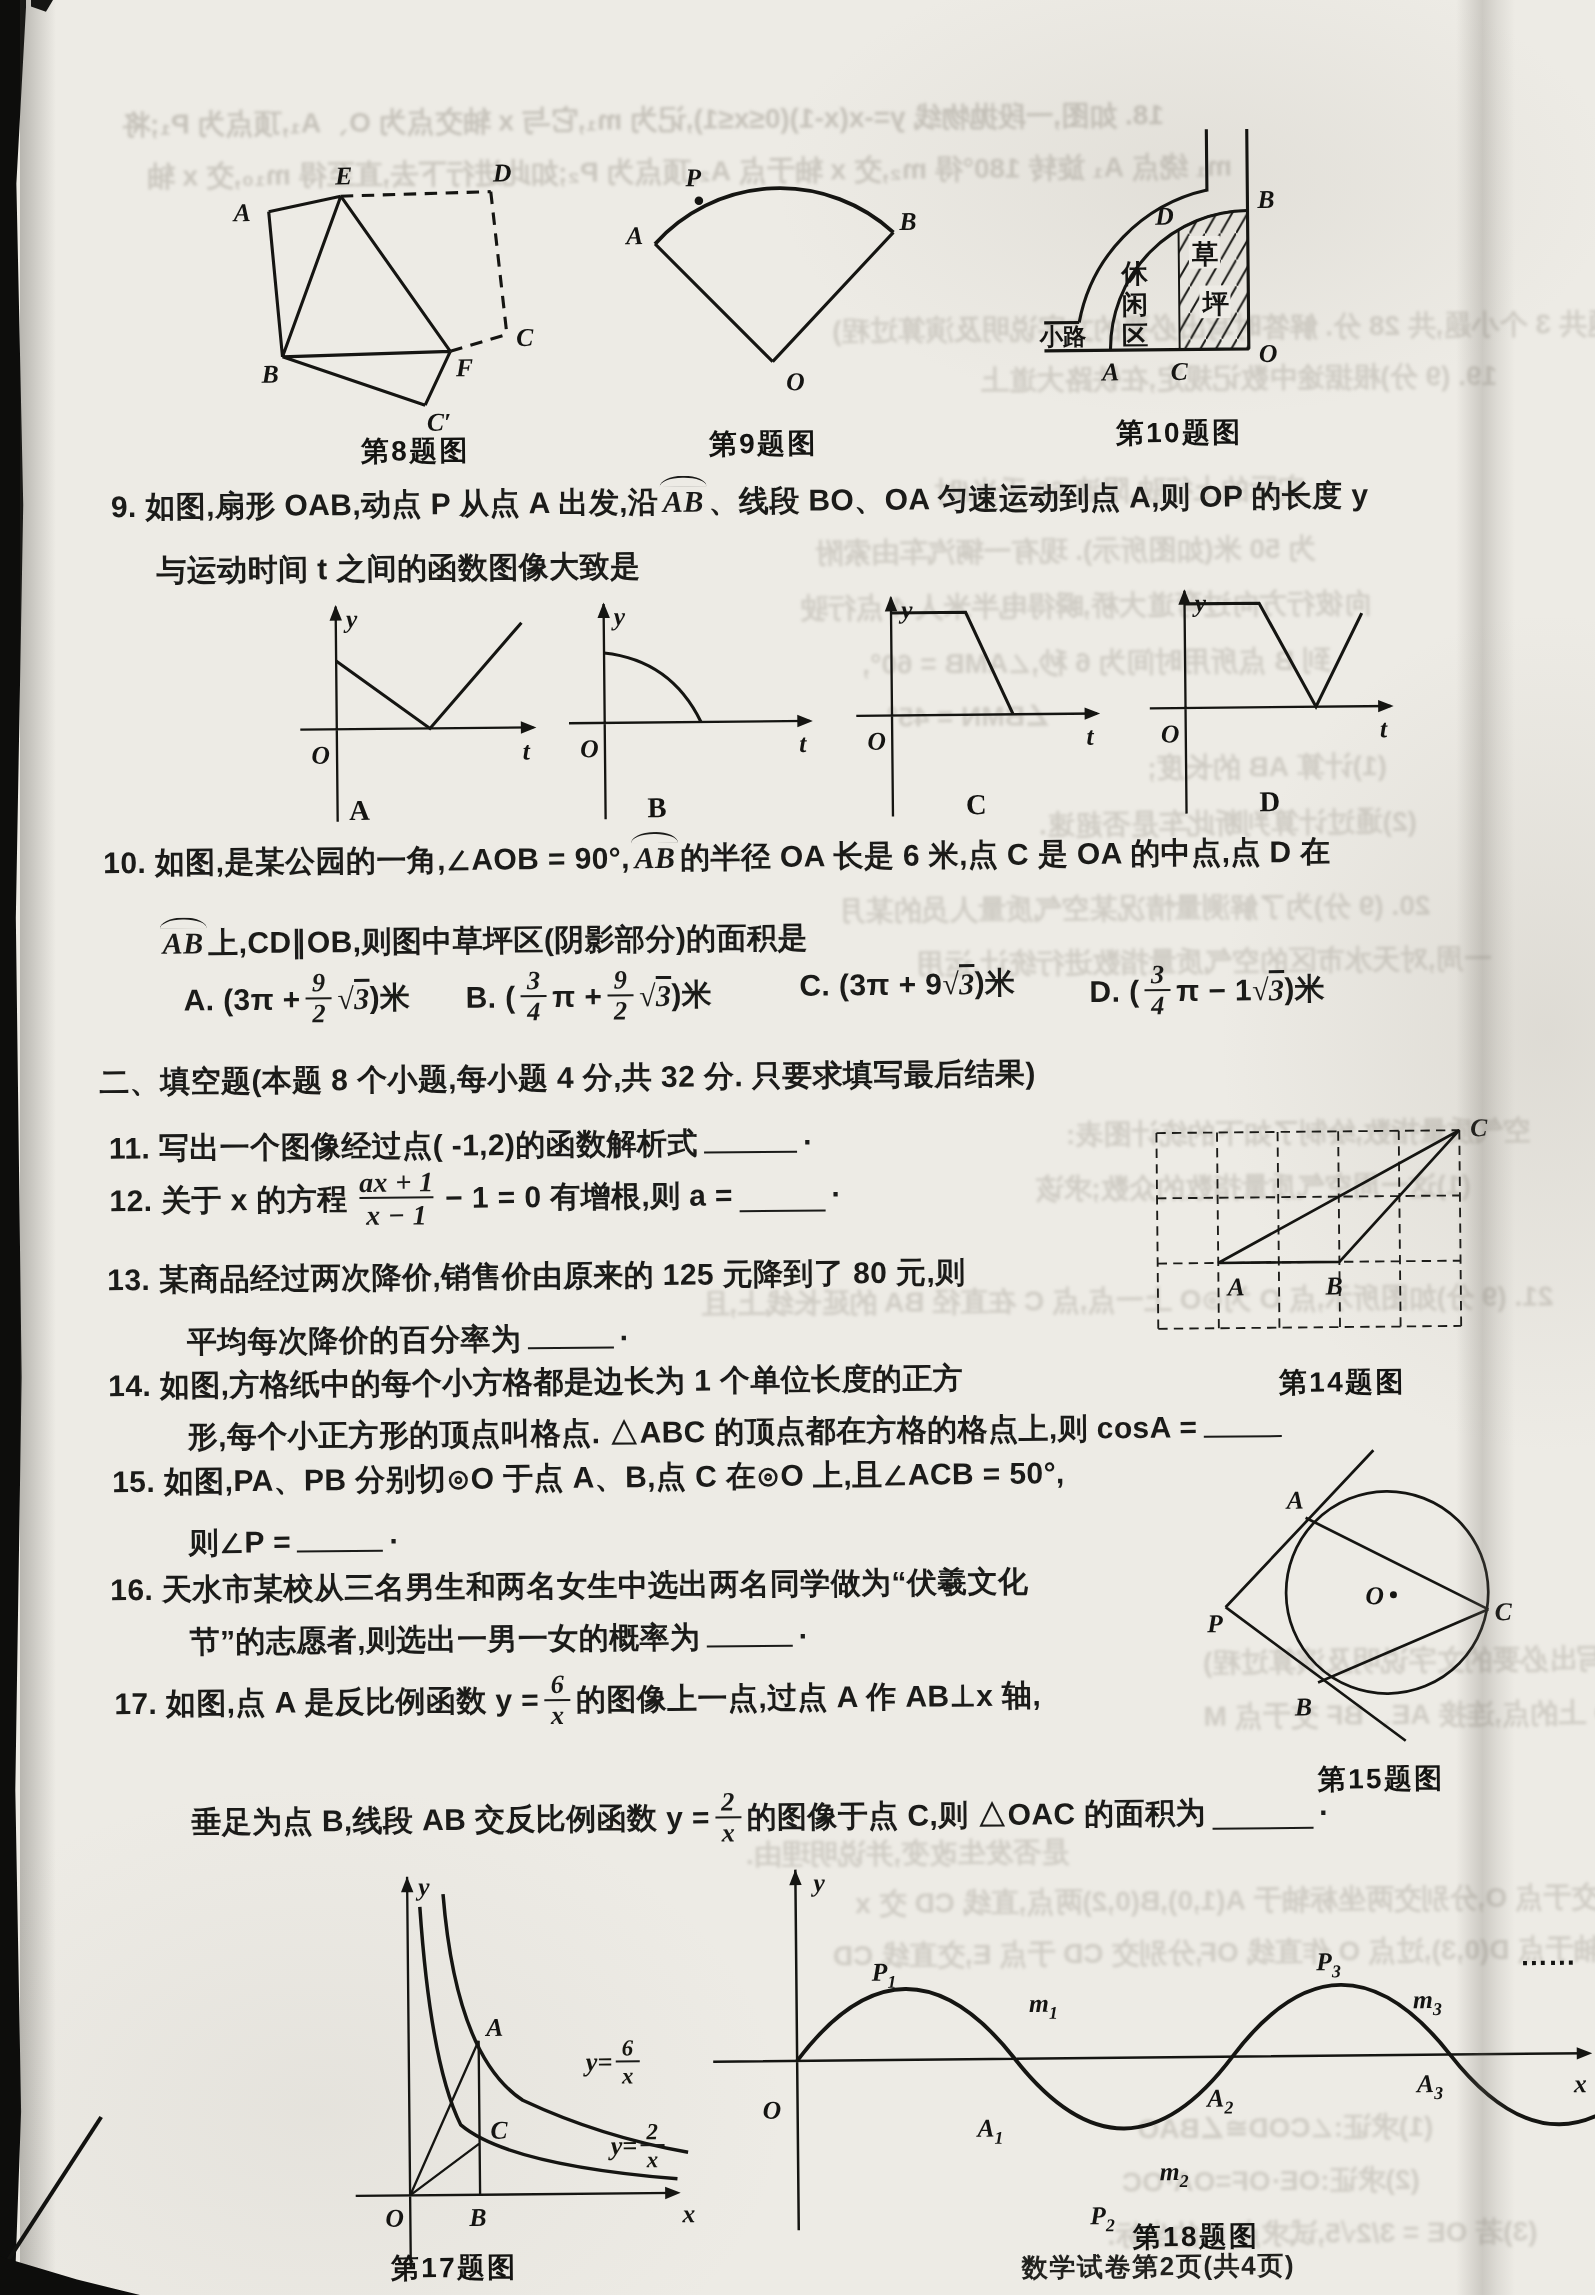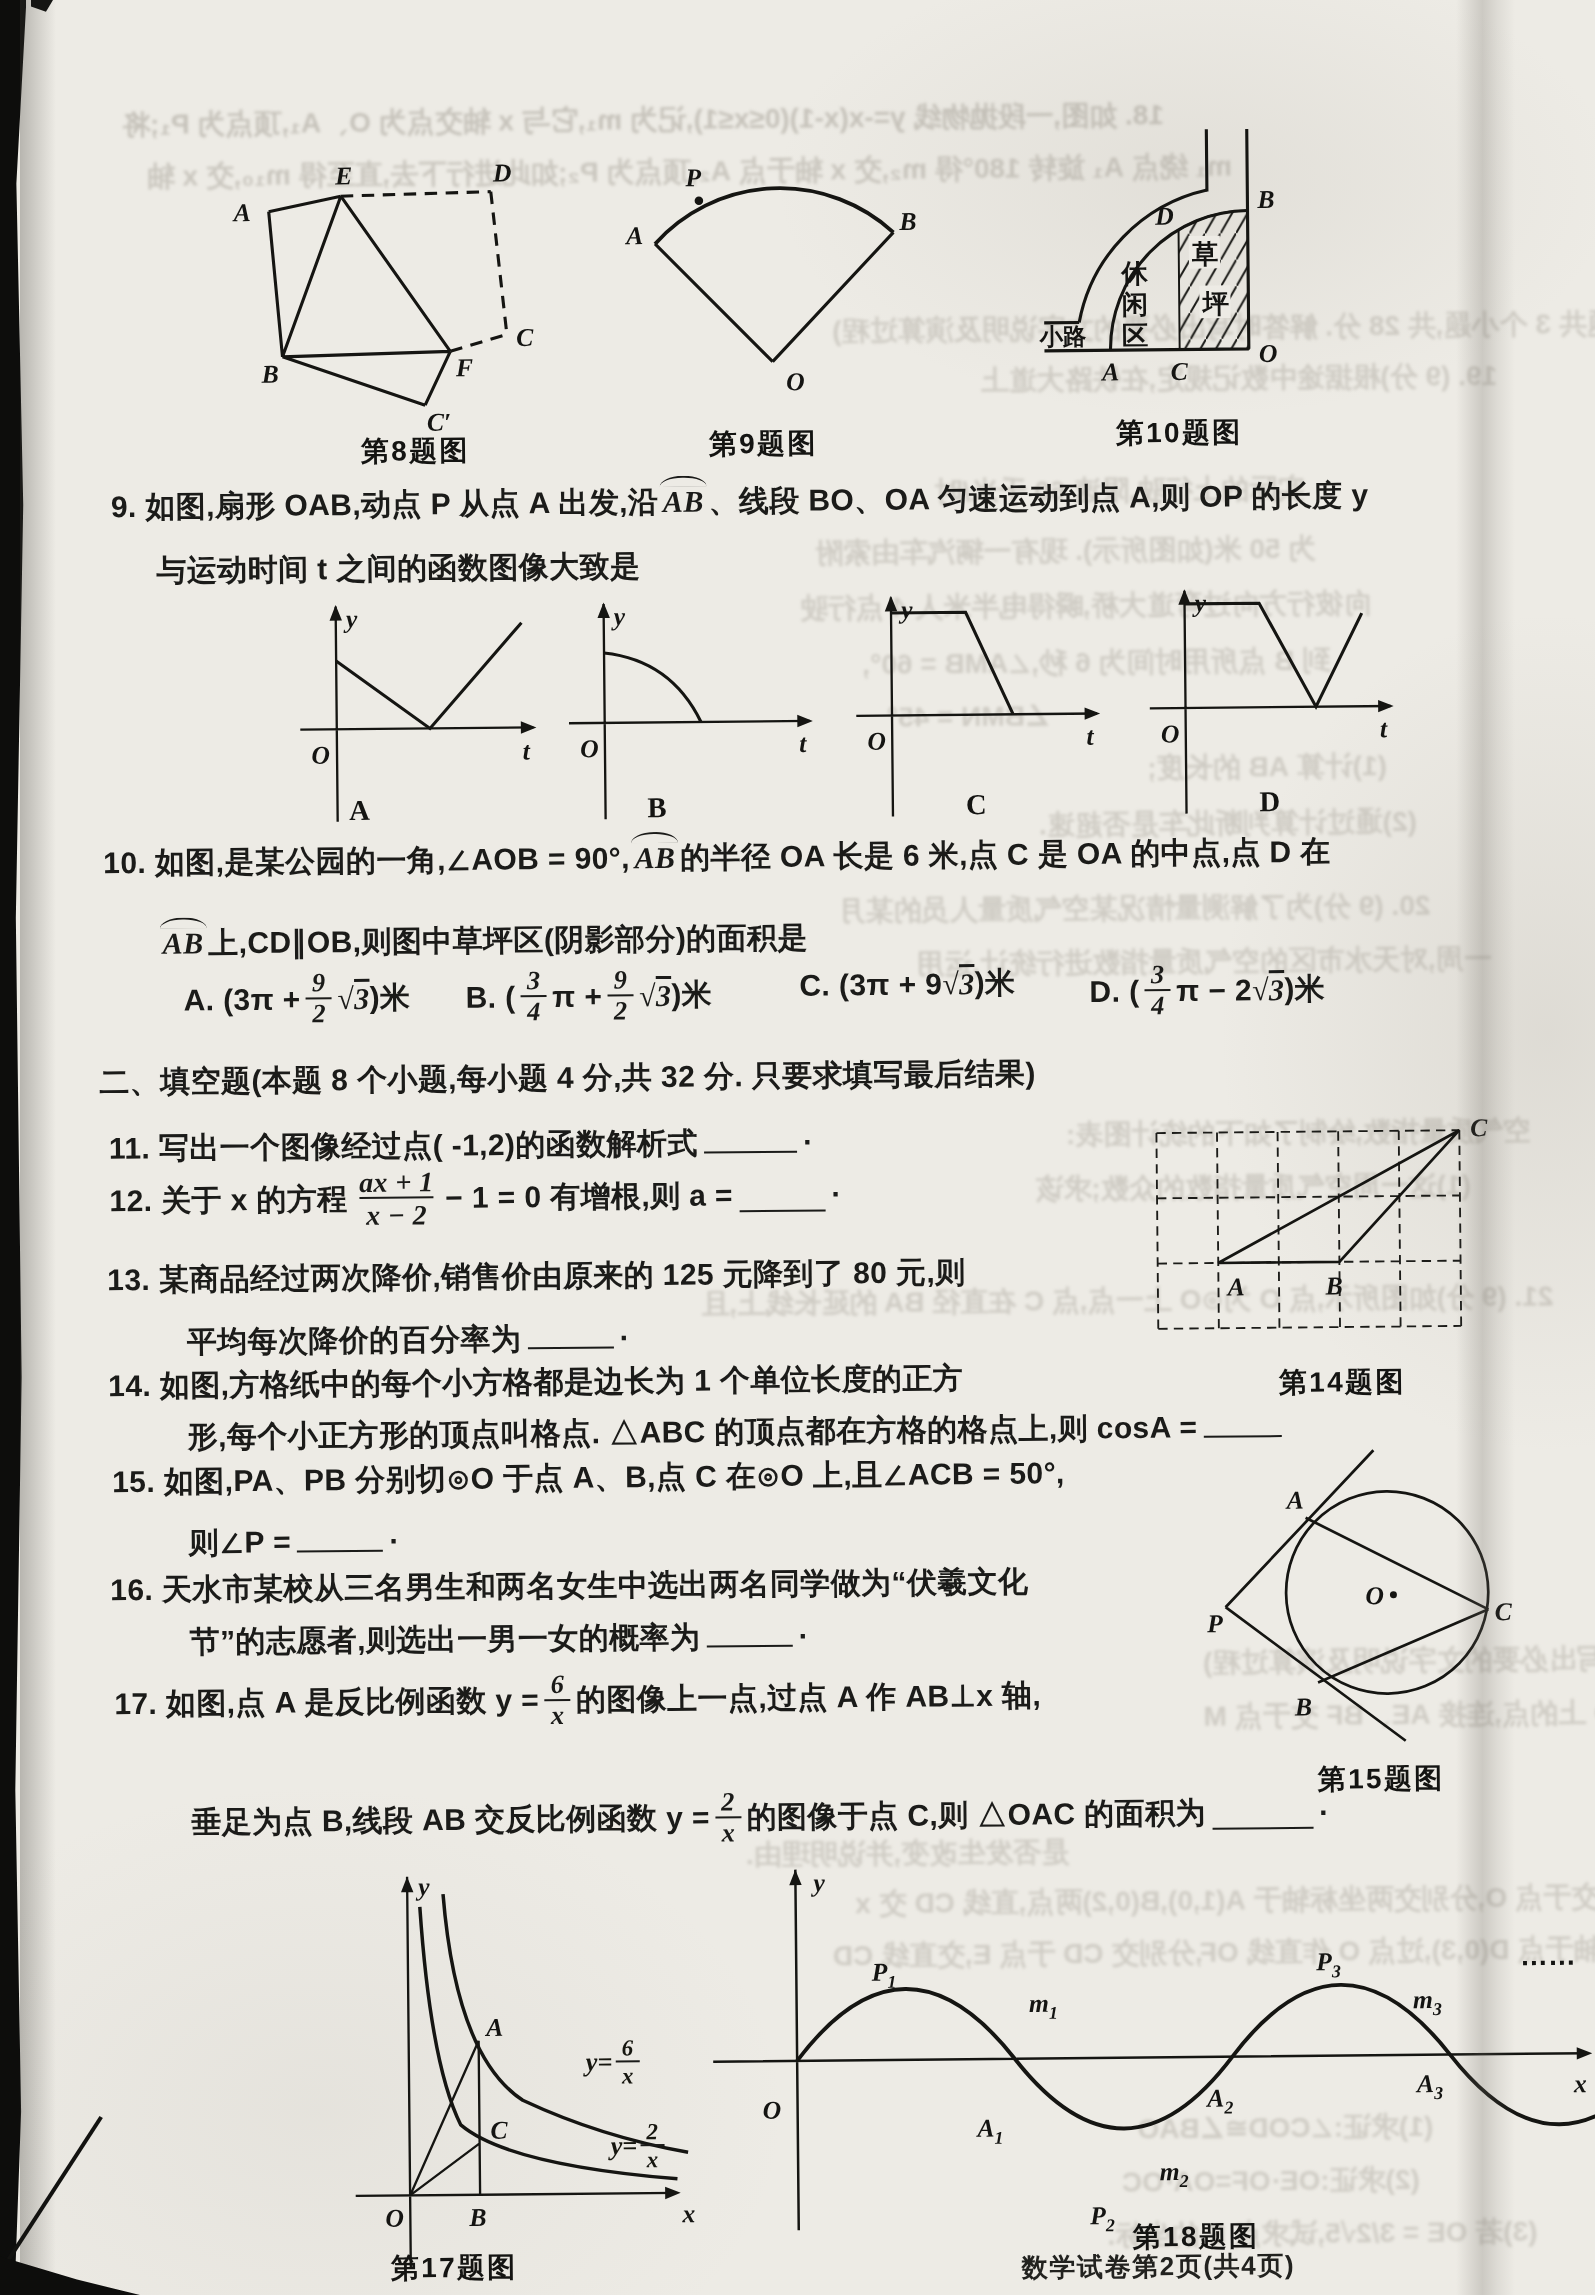--- a/index.html
+++ b/index.html
@@ -189,35 +189,35 @@
         <span class="sq">√</span>
         <span class="rad">3</span>
         <span>)米</span>
       </div>
     <div class="ln flexln" style="left:1091px;top:965px">
         <span>D. (</span>
         <span class="fr">
           <span class="n">3</span>
           <span class="d">4</span>
         </span>
-        <span>π − 2</span>
+        <span>π − 1</span>
         <span class="sq">√</span>
         <span class="rad">3</span>
         <span>)米</span>
       </div>
 
     <div class="ln" style="left:100px;top:1056px;font-weight:800"><span>二、填空题(本题 8 个小题,每小题 4 分,共 32 分. 只要求填写最后结果)</span></div>
 
     <div class="ln" style="left:109px;top:1119px"><span>11. 写出一个图像经过点( -1,2)的函数解析式</span><span class="blank" style="width:93px"></span><span>·</span></div>
 
     <div class="ln flexln" style="left:109px;top:1164px">
         <span>12. 关于 x 的方程</span>
         <span class="fr" style="font-size:28px">
           <span class="n">ax + 1</span>
-          <span class="d">x − 2</span>
+          <span class="d">x − 1</span>
         </span>
         <span>− 1 = 0 有增根,则 a =</span>
         <span class="blank" style="width:86px"></span>
         <span>·</span>
       </div>
 
     <div class="ln" style="left:106px;top:1254px"><span>13. 某商品经过两次降价,销售价由原来的 125 元降到了 80 元,则</span></div>
     <div class="ln" style="left:185px;top:1313px"><span>平均每次降价的百分率为</span><span class="blank" style="width:86px"></span><span>·</span></div>
 
     <div class="ln" style="left:106px;top:1360px"><span>14. 如图,方格纸中的每个小方格都是边长为 1 个单位长度的正方</span></div>

